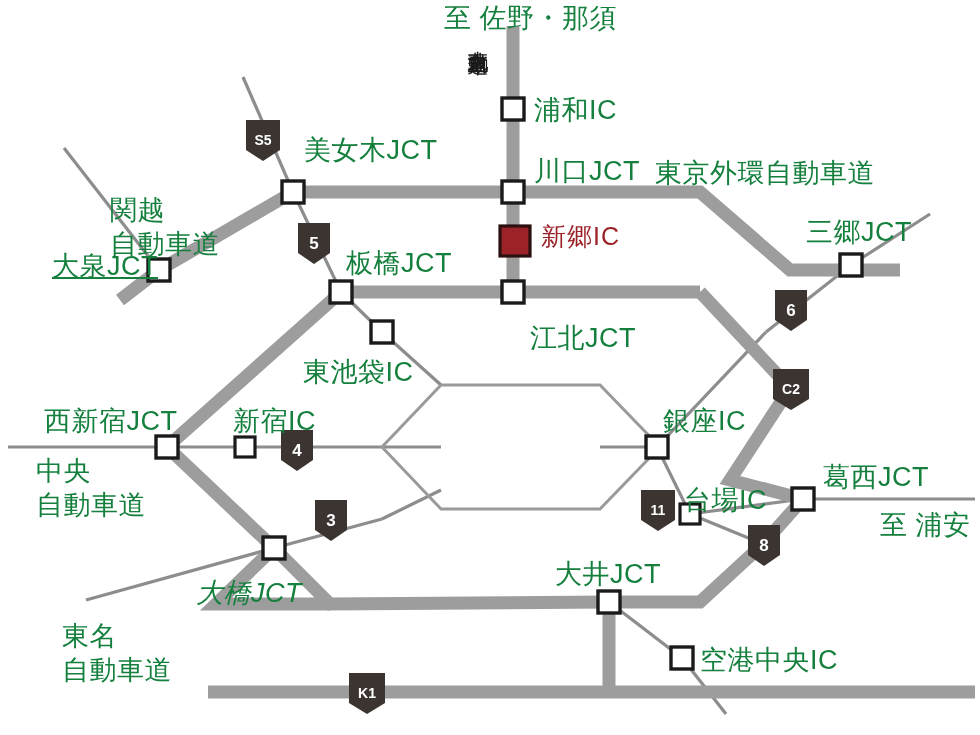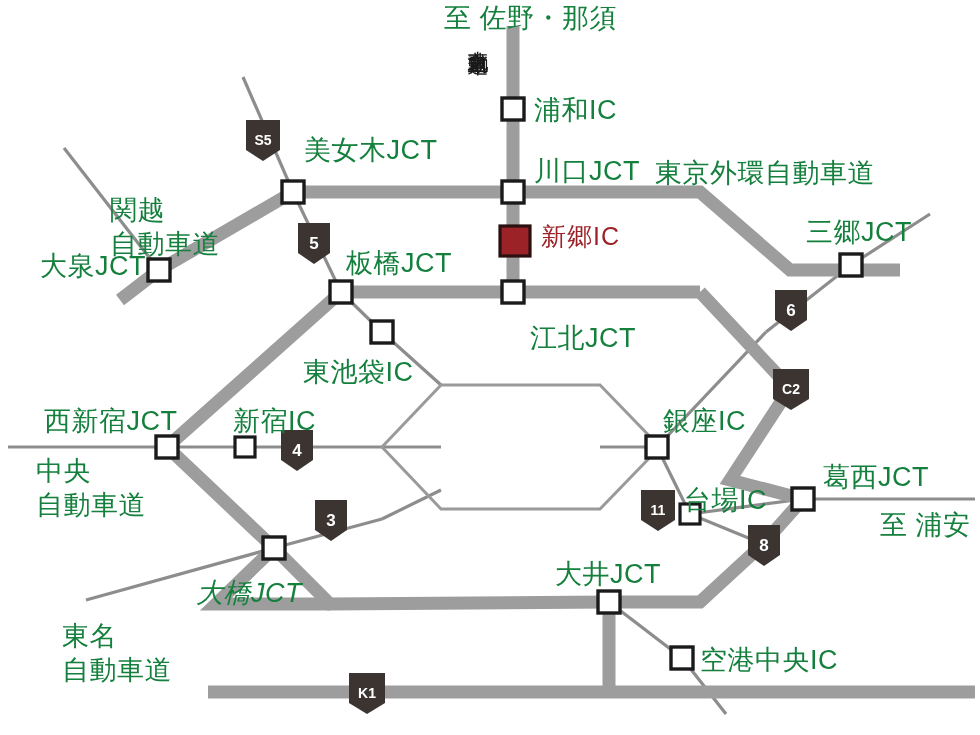--- a/index.html
+++ b/index.html
@@ -177,21 +177,21 @@
   <div class="vert" style="left:468px;top:34px;">東北自動車道</div>
   <div class="lbl two" style="left:110px;top:146px;text-align:left;margin-top:48px;">関越<br>自動車道</div>
   <div class="lbl" style="left:655px;top:157px;">東京外環自動車道</div>
   <div class="lbl two" style="left:36px;top:455px;">中央<br>自動車道</div>
   <div class="lbl" style="left:880px;top:509px;">至 浦安</div>
   <div class="lbl two" style="left:62px;top:620px;">東名<br>自動車道</div>
 
   <div class="lbl" style="left:534px;top:94px;">浦和IC</div>
   <div class="lbl" style="left:534px;top:155px;">川口JCT</div>
   <div class="lbl" style="left:304px;top:134px;">美女木JCT</div>
-  <div class="lbl" style="left:40px;top:250px;">大泉JCT</div>
+  <div class="lbl" style="left:52px;top:250px;text-decoration:underline;">大泉JCT</div>
   <div class="lbl" style="left:346px;top:247px;">板橋JCT</div>
   <div class="lbl" style="left:530px;top:290px;margin-top:32px;">江北JCT</div>
   <div class="lbl" style="left:806px;top:216px;">三郷JCT</div>
   <div class="lbl" style="left:303px;top:356px;">東池袋IC</div>
   <div class="lbl" style="left:44px;top:405px;">西新宿JCT</div>
   <div class="lbl" style="left:233px;top:405px;">新宿IC</div>
   <div class="lbl" style="left:663px;top:405px;">銀座IC</div>
   <div class="lbl" style="left:823px;top:461px;">葛西JCT</div>
   <div class="lbl" style="left:684px;top:484px;">台場IC</div>
   <div class="lbl" style="left:196px;top:577px;font-style:italic;">大橋JCT</div>

